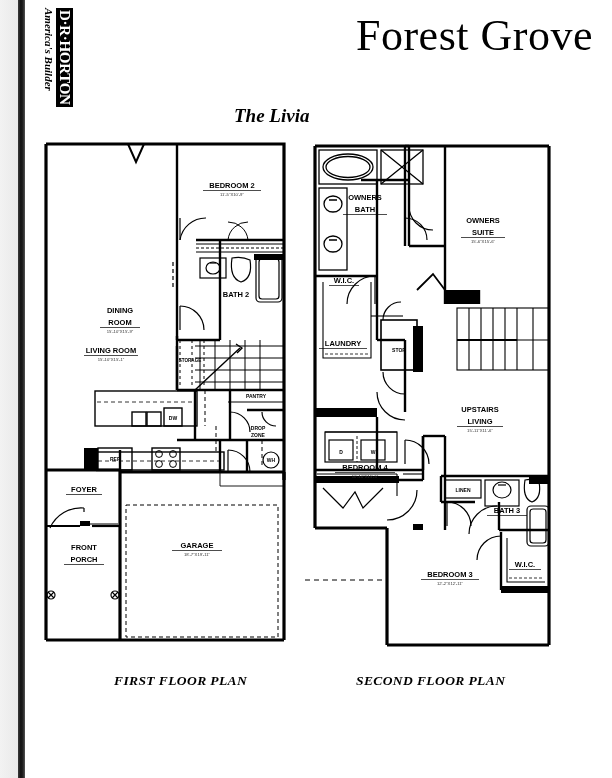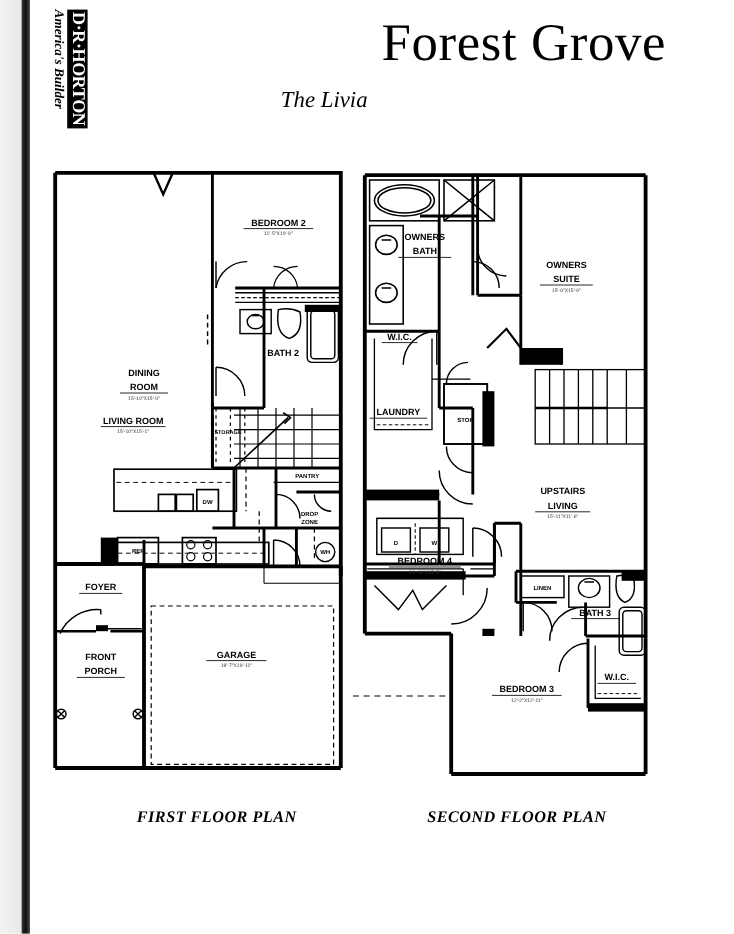--- a/index.html
+++ b/index.html
@@ -16,35 +16,35 @@
   
   .logo-box{position:absolute;left:44px;top:8px;width:30px;height:122px;}
   .logo-inner{position:absolute;left:-46px;top:46px;width:122px;height:30px;
               transform:rotate(90deg);}
   .logo-name{font-family:"Liberation Serif",serif;font-weight:bold;font-size:15px;
              letter-spacing:-0.3px;background:#000;color:#fff;padding:1px 2px;
              display:inline-block;line-height:15px;white-space:nowrap;}
   .logo-tag{font-family:"Liberation Serif",serif;font-style:italic;font-weight:bold;
             font-size:11px;margin-top:1px;white-space:nowrap;}
 
-  .community{position:absolute;left:318px;top:12px;font-family:"Liberation Serif",serif;
+  .community{position:absolute;left:356px;top:12px;font-family:"Liberation Serif",serif;
              font-size:44px;line-height:48px;white-space:nowrap;letter-spacing:0.5px;}
-  .plan-name{position:absolute;left:234px;top:73px;font-family:"Liberation Serif",serif;
-             font-weight:normal;font-style:italic;font-size:19px;}
+  .plan-name{position:absolute;left:234px;top:105px;font-family:"Liberation Serif",serif;
+             font-weight:bold;font-style:italic;font-size:19px;}
 
   
   .caption{position:absolute;font-family:"Liberation Serif",serif;font-weight:bold;
            font-style:italic;font-size:13.5px;letter-spacing:0.4px;}
   #cap1{left:114px;top:673px;}
   #cap2{left:356px;top:673px;}
 
   
   .plan{position:absolute;}
   #plan1{left:40px;top:140px;width:250px;height:512px;}
-  #plan2{left:294px;top:140px;width:250px;height:512px;}
+  #plan2{left:305px;top:140px;width:250px;height:512px;}
   .plan svg{display:block;}
 
   .rlabel{font-family:"Liberation Sans",sans-serif;font-weight:bold;
           text-anchor:middle;fill:#000;}
   .rdim{font-family:"Liberation Sans",sans-serif;text-anchor:middle;fill:#333;}
   .tiny{font-family:"Liberation Sans",sans-serif;font-weight:bold;text-anchor:middle;fill:#000;}
 </style>
 </head>
 <body>
 

